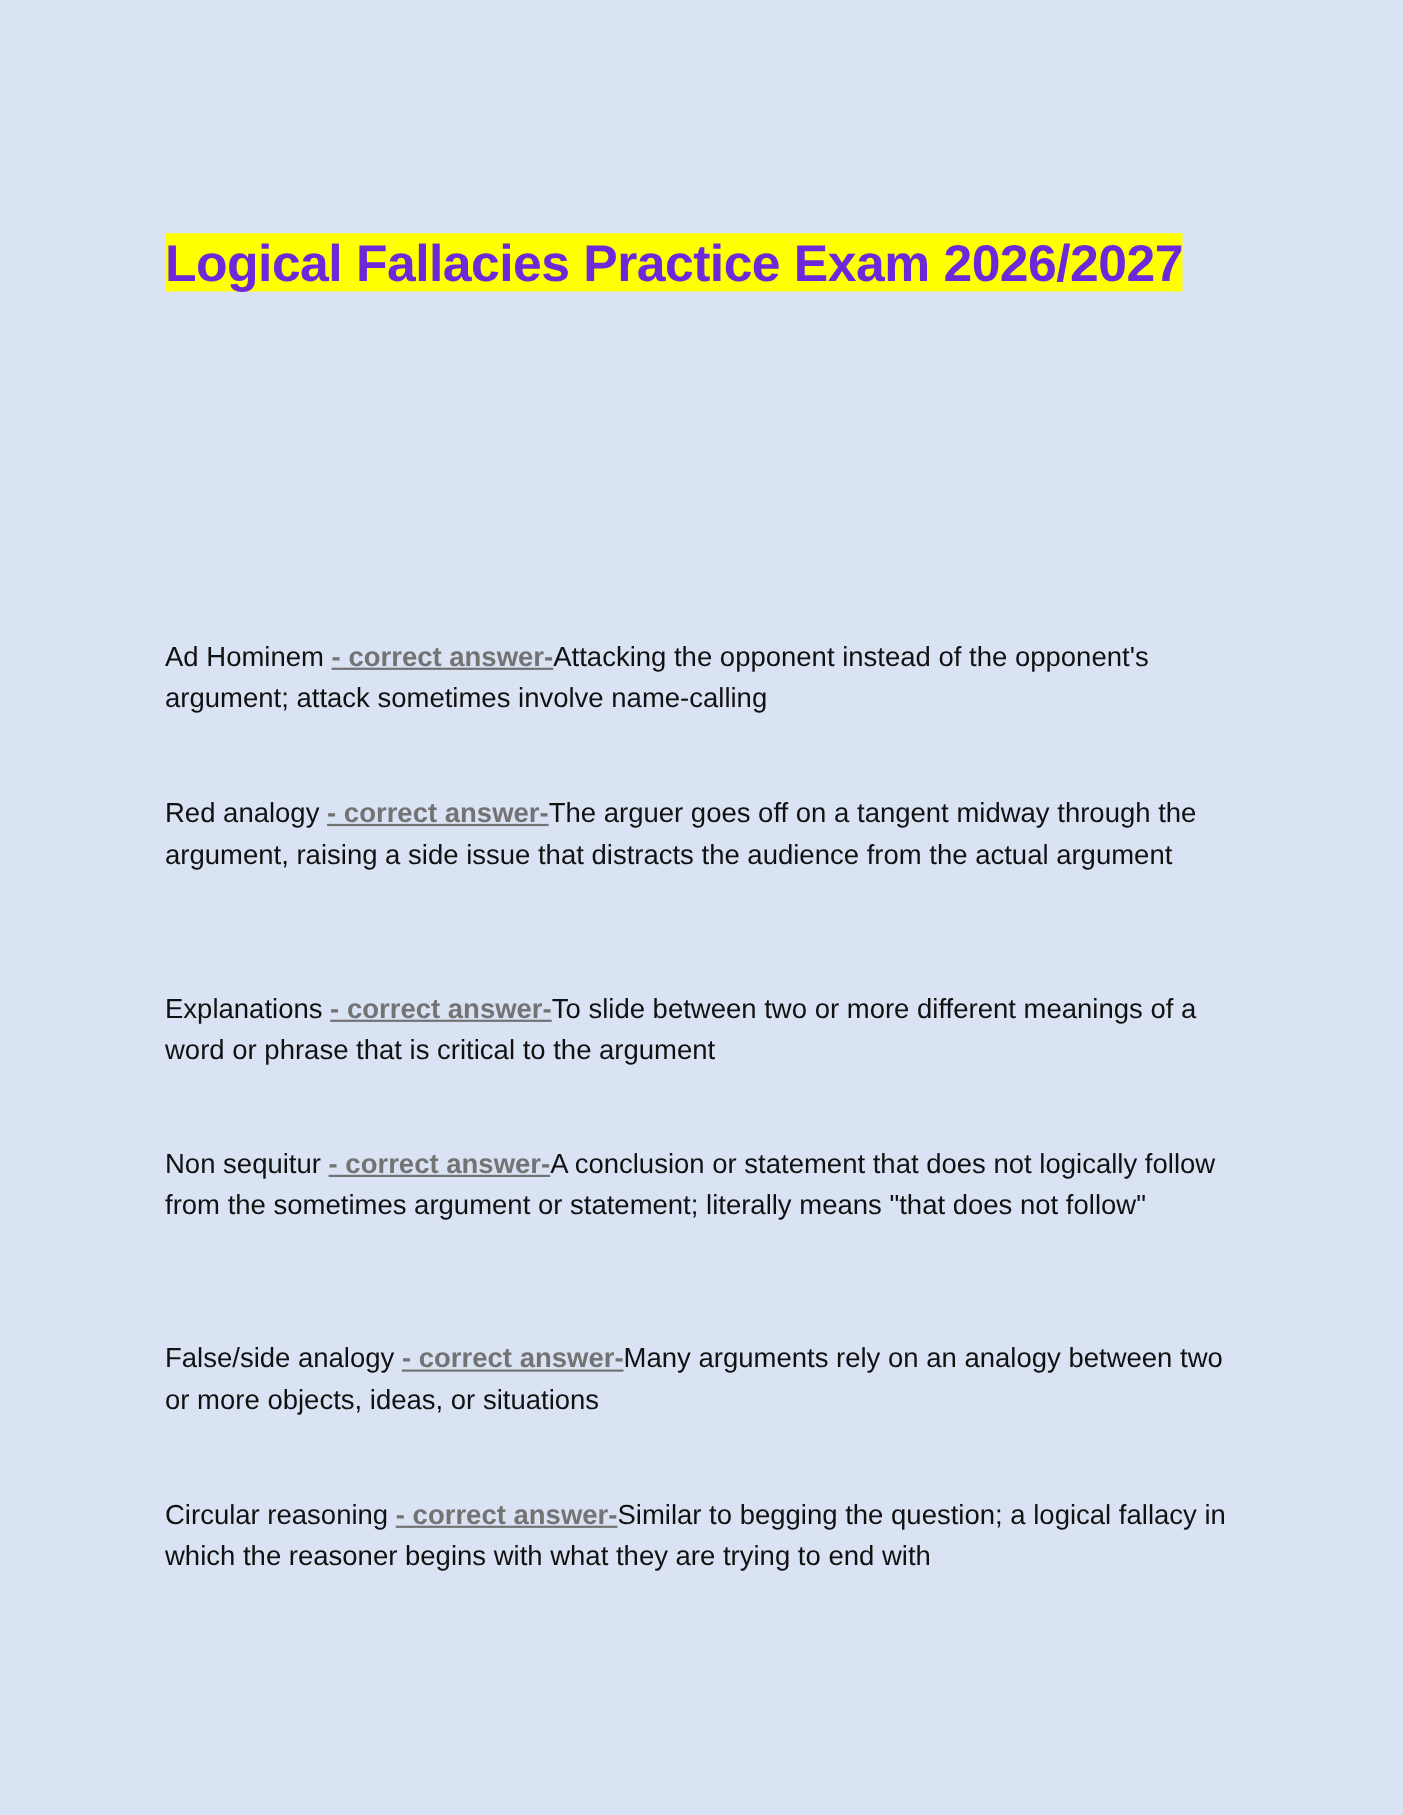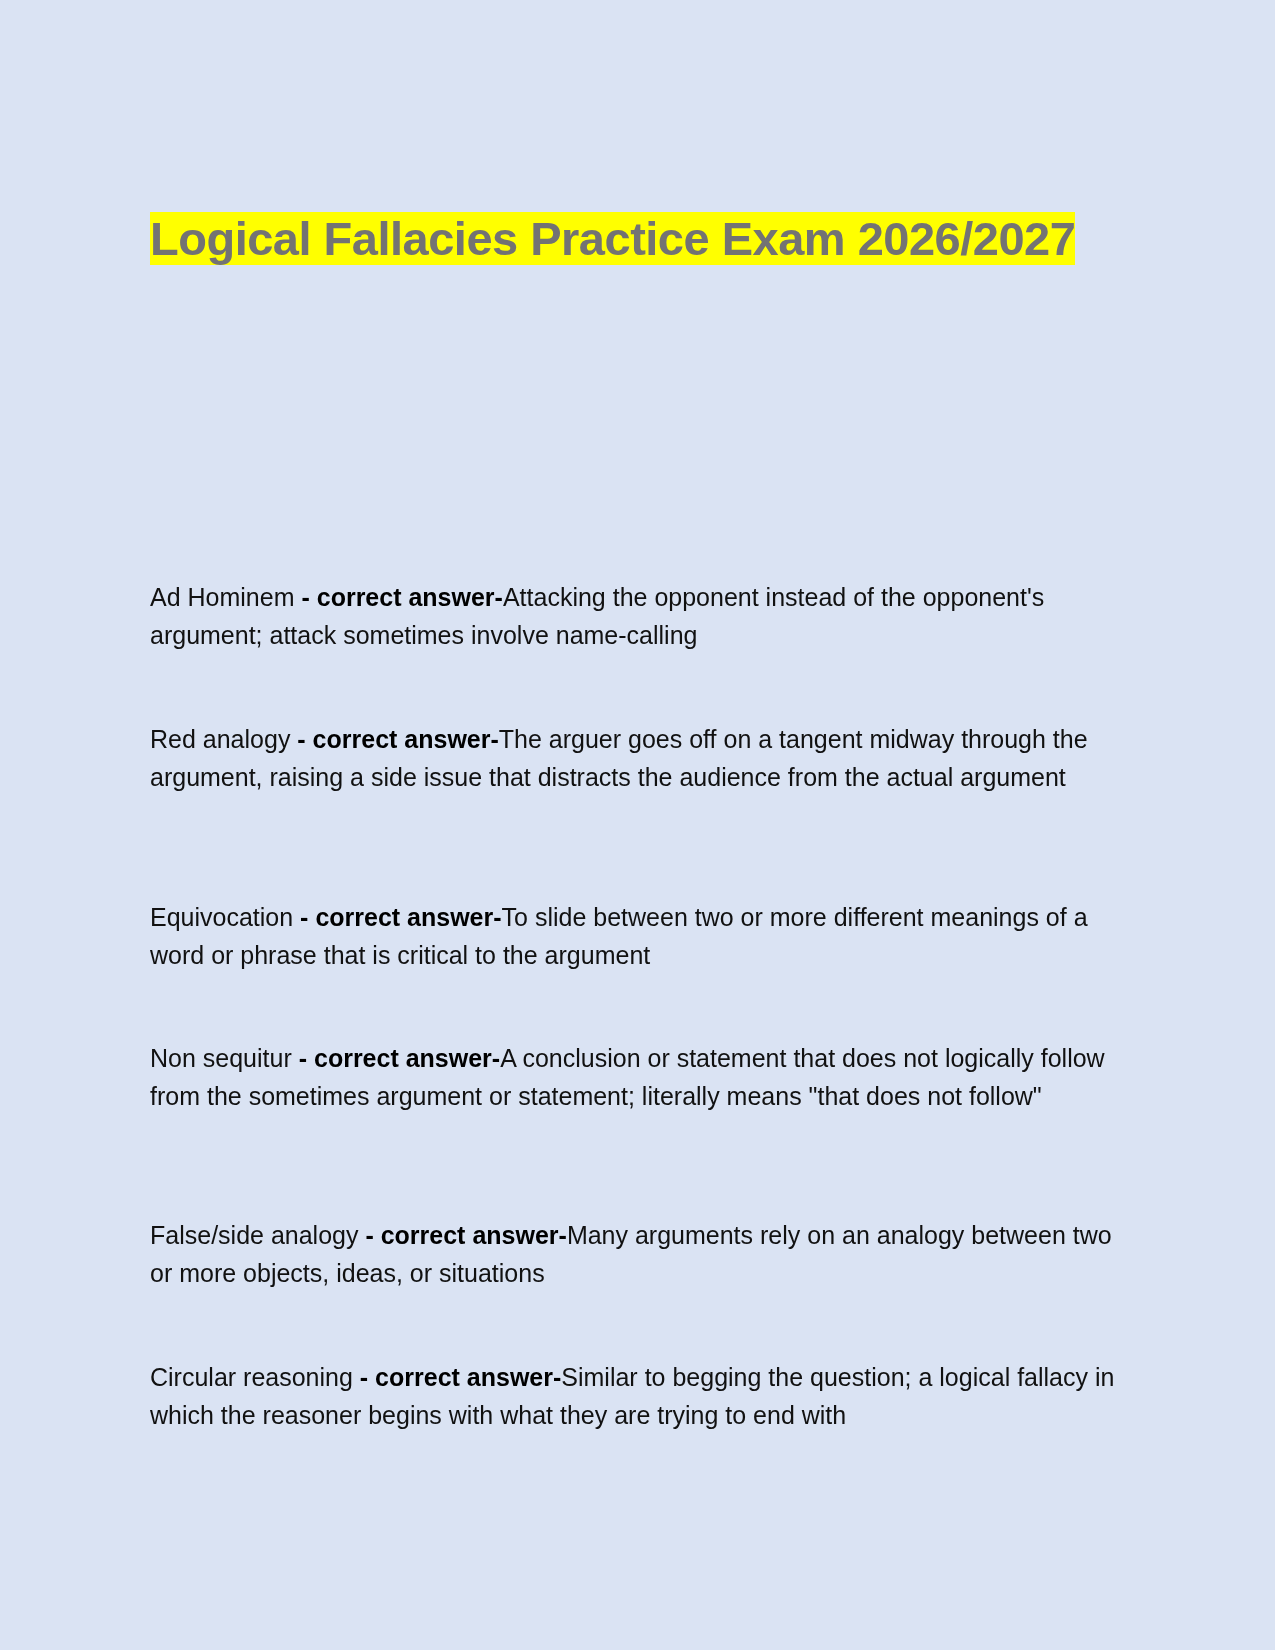--- a/index.html
+++ b/index.html
@@ -8,56 +8,56 @@
     background: #dae3f3;
     font-family: "Liberation Sans", "DejaVu Sans", sans-serif;
     position: relative;
     overflow: hidden;
   }
   .page { position: absolute; left: 150px; top: 204px; width: 975px; }
   .title {
     font-weight: bold;
     font-size: 47px;
     line-height: 70px;
-    color: #737373;
+    color: #6d28d9;
     margin: 0;
     letter-spacing: -0.5px;
   }
   .title span.hl { background: #ffff00; }
   .entries { position: absolute; left: 150px; top: 578px; width: 975px; }
   .entry {
     font-size: 25px;
     line-height: 38px;
     color: #111;
     margin: 0;
     position: absolute;
     left: 0;
     width: 975px;
   }
-  .entry .sep { color: #000000; font-weight: bold; }
+  .entry .sep { color: #737373; font-weight: bold; text-decoration: underline; }
 </style>
 </head>
 <body>
 
 <div class="page">
   <h1 class="title">
     <span class="hl">Logical Fallacies Practice Exam 2026/2027</span><br>
     <br>
   </h1>
 </div>
 
 <div class="entries">
   <p class="entry" style="top:0px">
     <span>Ad Hominem </span><span class="sep">- correct answer-</span><span>Attacking the opponent instead of the opponent's argument; attack sometimes involve name-calling</span>
   </p>
   <p class="entry" style="top:142px">
     <span>Red analogy </span><span class="sep">- correct answer-</span><span>The arguer goes off on a tangent midway through the argument, raising a side issue that distracts the audience from the actual argument</span>
   </p>
   <p class="entry" style="top:320px">
-    <span>Equivocation </span><span class="sep">- correct answer-</span><span>To slide between two or more different meanings of a word or phrase that is critical to the argument</span>
+    <span>Explanations </span><span class="sep">- correct answer-</span><span>To slide between two or more different meanings of a word or phrase that is critical to the argument</span>
   </p>
   <p class="entry" style="top:461px">
     <span>Non sequitur </span><span class="sep">- correct answer-</span><span>A conclusion or statement that does not logically follow from the sometimes argument or statement; literally means "that does not follow"</span>
   </p>
   <p class="entry" style="top:638px">
     <span>False/side analogy </span><span class="sep">- correct answer-</span><span>Many arguments rely on an analogy between two or more objects, ideas, or situations</span>
   </p>
   <p class="entry" style="top:780px">
     <span>Circular reasoning </span><span class="sep">- correct answer-</span><span>Similar to begging the question; a logical fallacy in which the reasoner begins with what they are trying to end with</span>
   </p>

